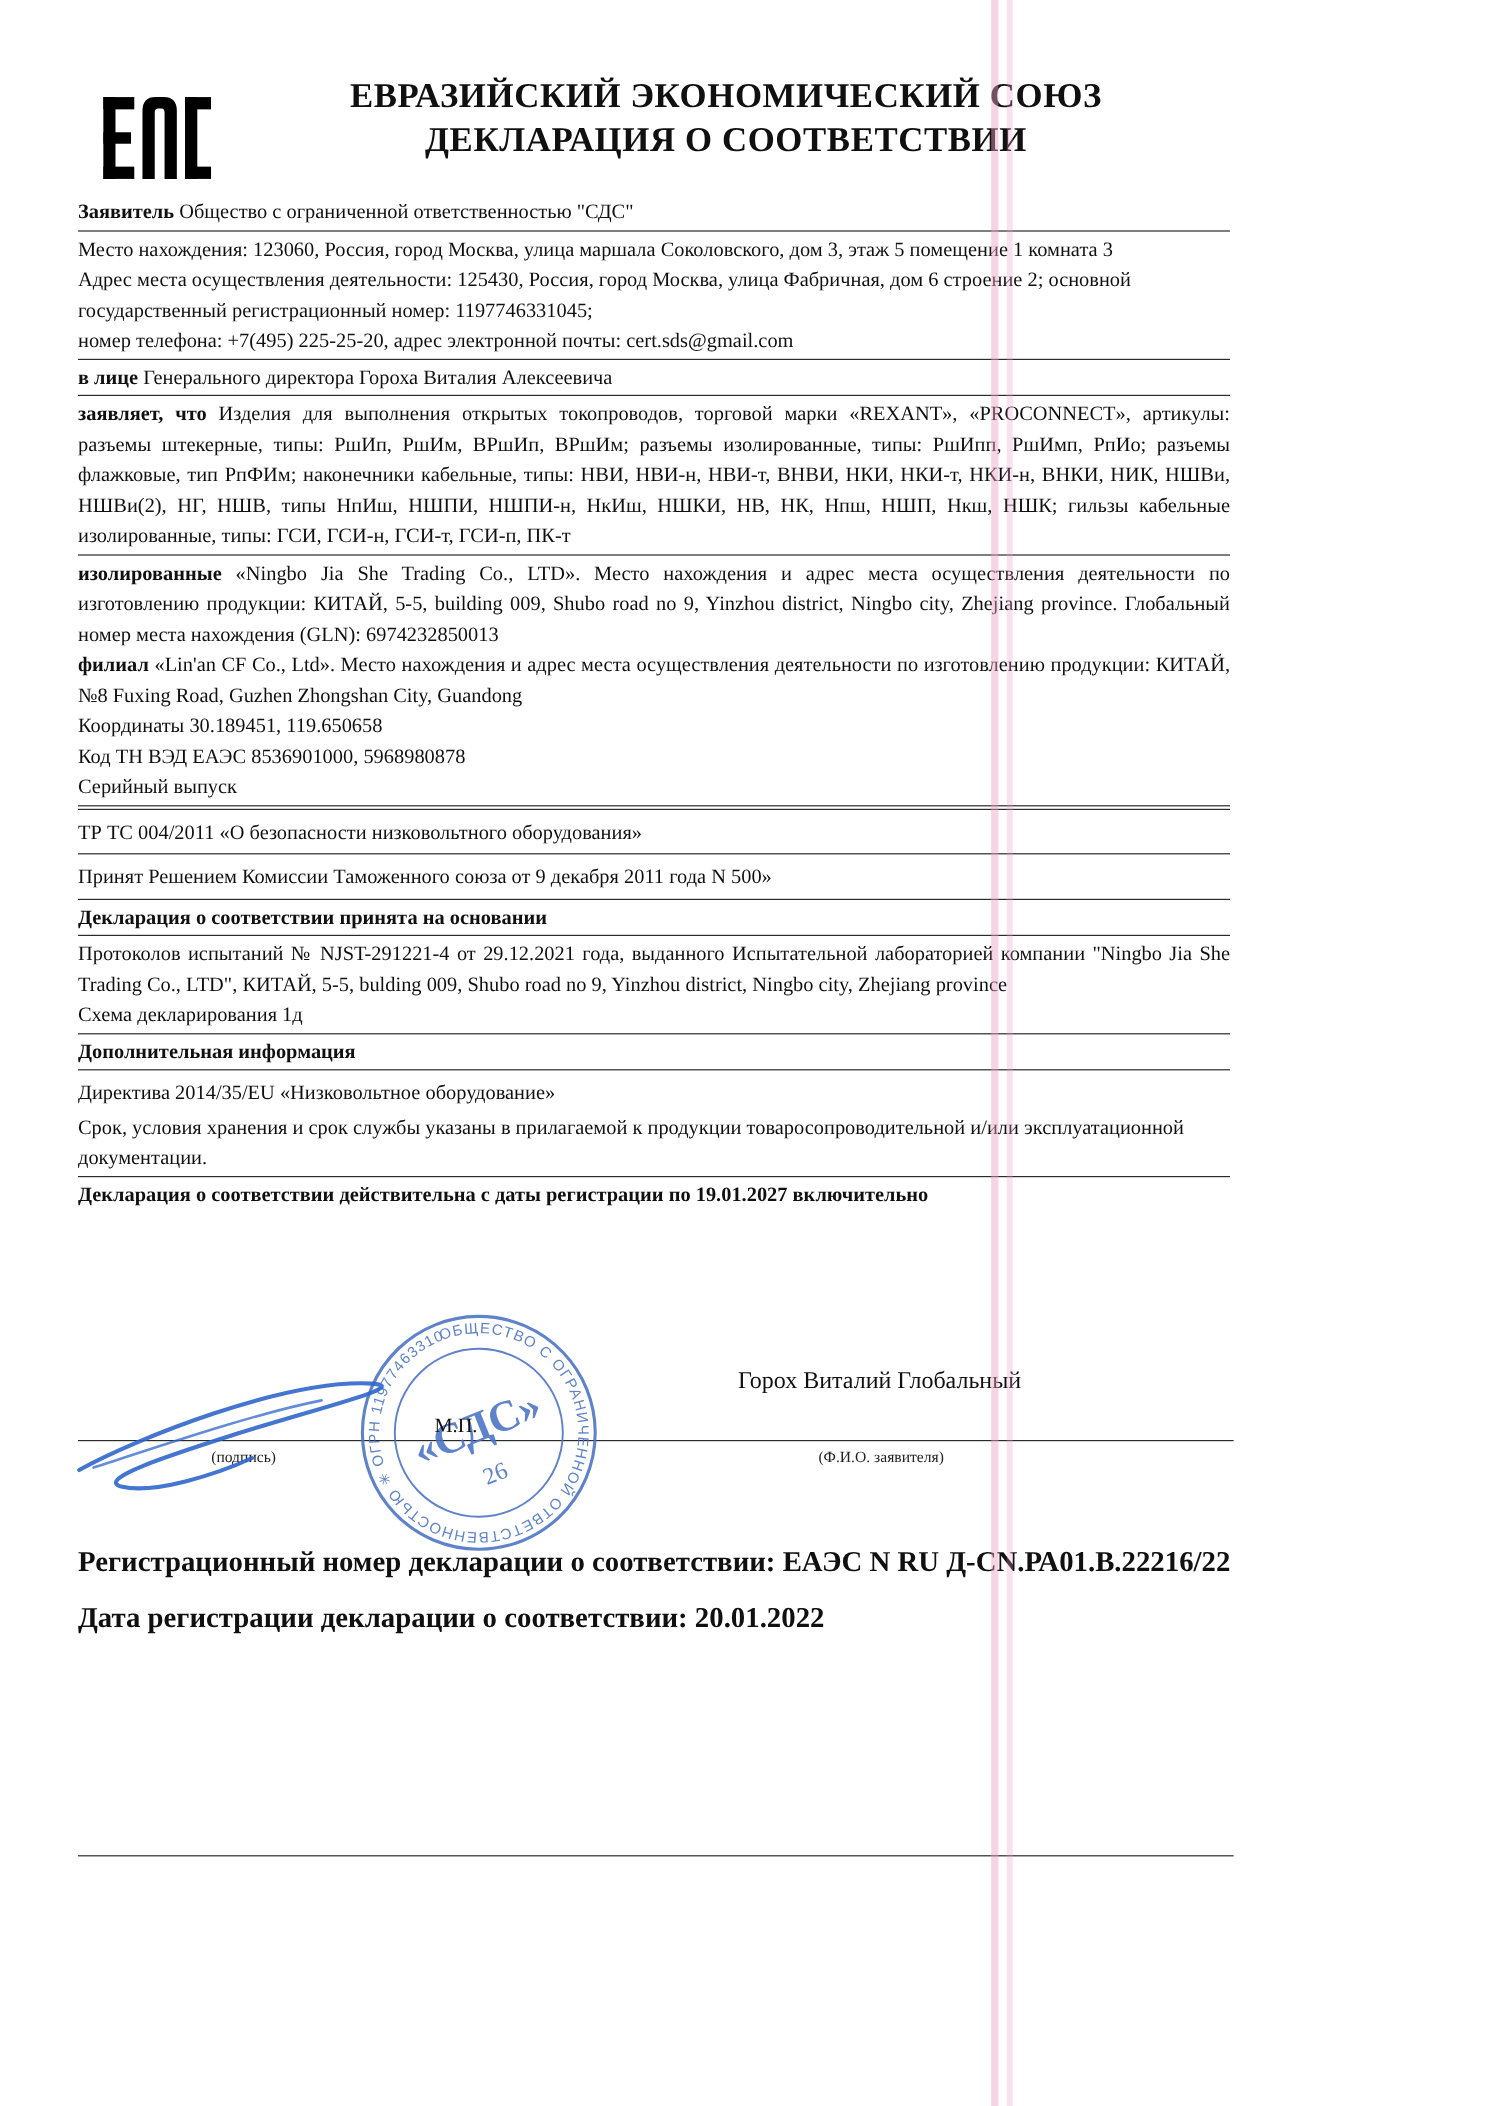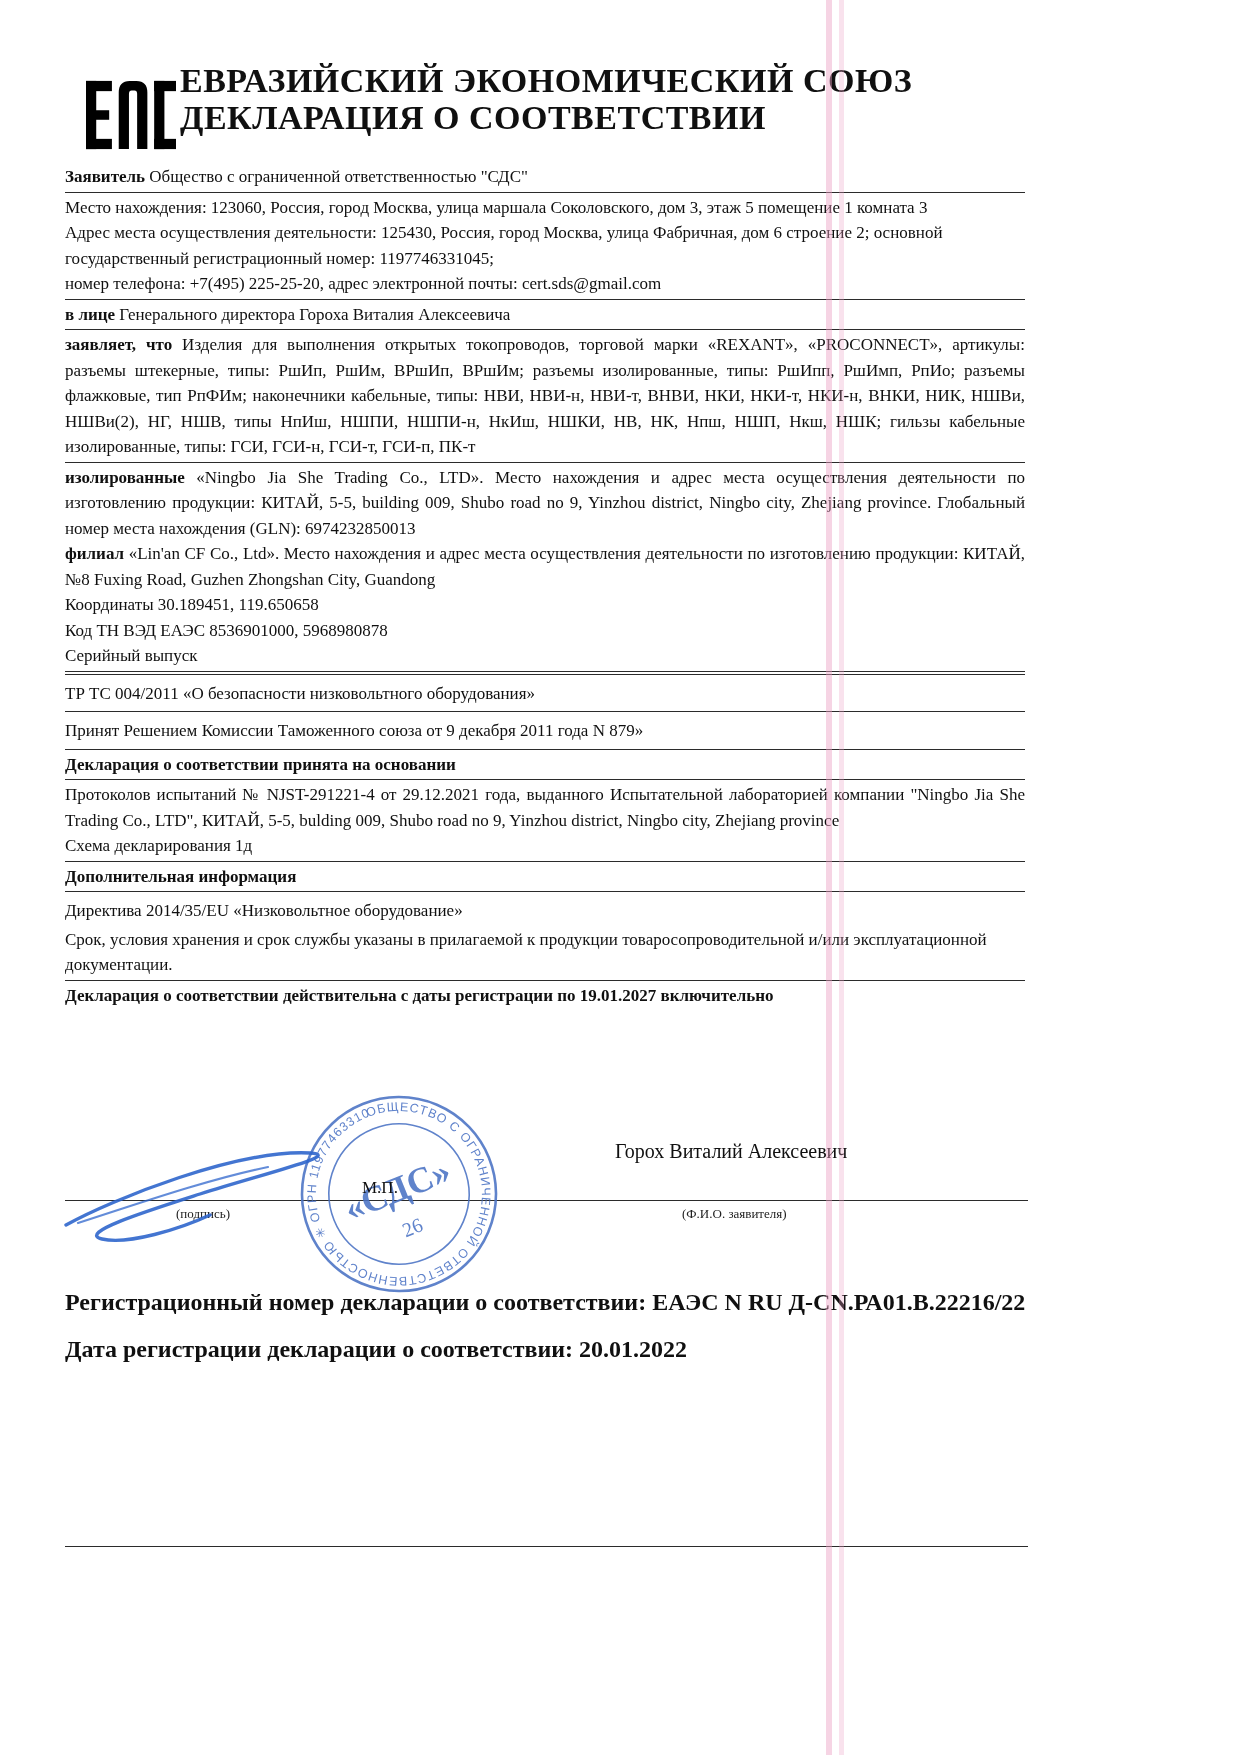--- a/index.html
+++ b/index.html
@@ -11,22 +11,22 @@
   .page{position:absolute;inset:0;}
 
   
   .scan-line{position:absolute;top:0;bottom:0;pointer-events:none;z-index:30;}
   .scan-line.one{left:826px;width:6px;background:rgba(236,160,195,.45);}
   .scan-line.two{left:839px;width:5px;background:rgba(236,160,195,.30);}
 
   
   .eac-logo{position:absolute;top:74px;left:86px;width:90px;height:82px;}
   .titles{
-    position:absolute;top:62px;left:180px;width:850px;
-    font-weight:bold;font-size:34px;line-height:37px;letter-spacing:.5px;
+    position:absolute;top:62px;left:180px;width:850px;text-align:center;
+    font-weight:bold;font-size:29px;line-height:37px;letter-spacing:.5px;
   }
 
   
   .content{
     position:absolute;top:164px;left:65px;width:960px;
     font-size:17px;line-height:25.5px;
   }
   .content p{margin:0;}
   .lbl{font-weight:bold;}
   .heading{font-weight:bold;}
@@ -96,21 +96,21 @@
     <p class="para">Координаты 30.189451, 119.650658</p>
     <p class="para">Код ТН ВЭД ЕАЭС 8536901000, 5968980878</p>
     <p class="para">Серийный выпуск</p>
     <div class="rule"></div>
 
     <div class="rule"></div>
 
     <p class="para pad">ТР ТС 004/2011 «О безопасности низковольтного оборудования»</p>
     <div class="rule"></div>
 
-    <p class="para pad">Принят Решением Комиссии Таможенного союза от 9 декабря 2011 года N 879»</p>
+    <p class="para pad">Принят Решением Комиссии Таможенного союза от 9 декабря 2011 года N 500»</p>
     <div class="rule"></div>
 
     <p class="heading">Декларация о соответствии принята на основании</p>
     <div class="rule"></div>
 
     <p class="para just">Протоколов испытаний № NJST-291221-4  от 29.12.2021 года, выданного Испытательной лабораторией компании "Ningbo Jia She Trading Co., LTD", КИТАЙ, 5-5, bulding 009, Shubo road no 9, Yinzhou district, Ningbo city, Zhejiang province</p>
     <p class="para">Схема декларирования 1д</p>
     <div class="rule"></div>
 
     <p class="heading">Дополнительная информация</p>
@@ -120,21 +120,21 @@
     <p class="para">Срок, условия хранения и срок службы указаны в прилагаемой к продукции товаросопроводительной и/или эксплуатационной документации.</p>
     <div class="rule"></div>
 
     <p class="heading">Декларация о соответствии действительна с даты регистрации по 19.01.2027 включительно</p>
   </main>
 
   <section class="sig-area">
     <div class="sig-line"></div>
     <span class="caption sign">(подпись)</span>
     <span class="caption fio">(Ф.И.О. заявителя)</span>
-    <div class="signer-name">Горох Виталий Алексеевич</div>
+    <div class="signer-name">Горох Виталий Глобальный</div>
     <div class="mp">М.П.</div>
 
     <div class="stamp">
       <svg width="214" height="214" viewBox="0 0 214 214" aria-hidden="true">
         <g transform="rotate(-22 107 107)">
           <circle cx="107" cy="107" r="97" fill="none" stroke="#4a72c4" stroke-width="2.6"></circle>
           <circle cx="107" cy="107" r="70" fill="none" stroke="#4a72c4" stroke-width="1.6"></circle>
           <defs>
             <path id="ringpath" d="M107,24 a83,83 0 1,1 -0.05,0"></path>
           </defs>

